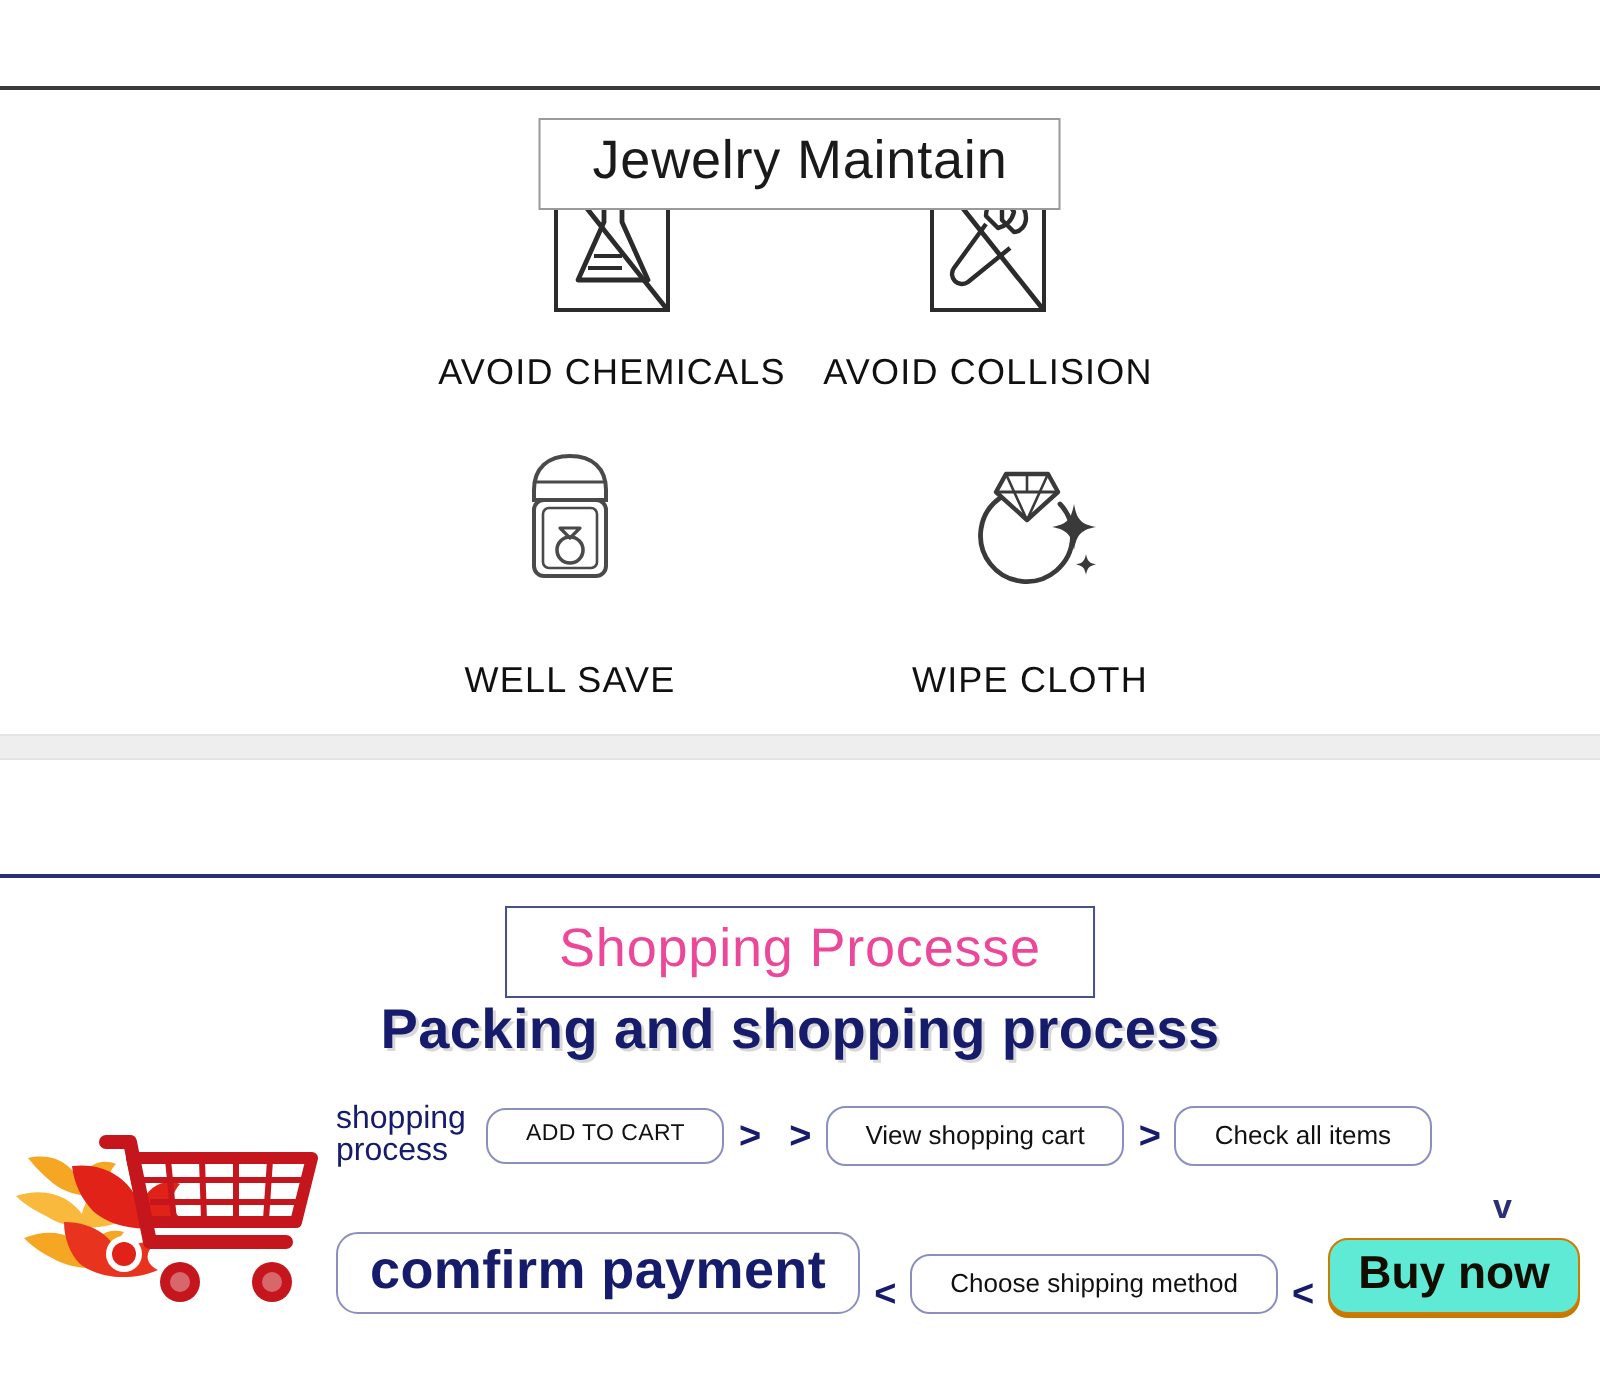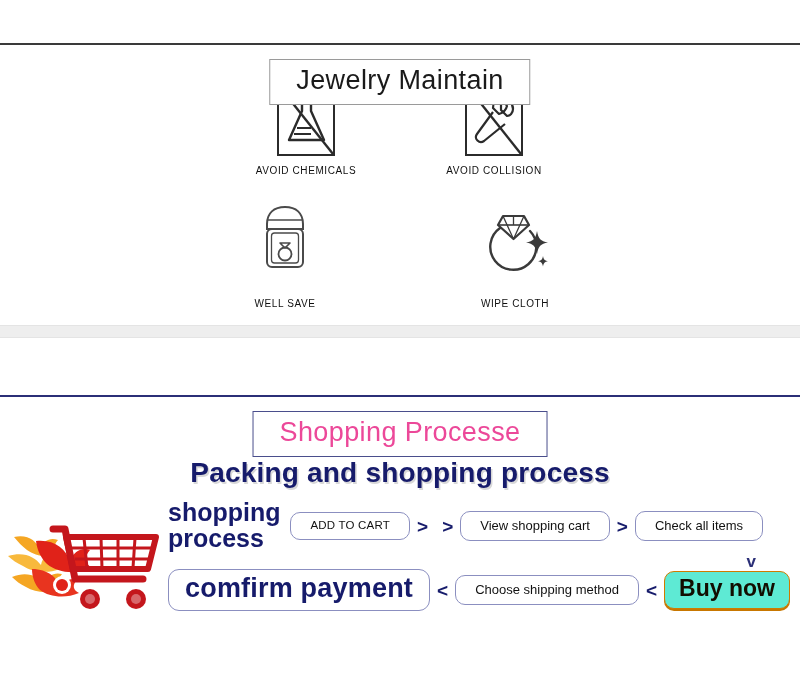--- a/index.html
+++ b/index.html
@@ -65,22 +65,22 @@
     flex-direction: column;
     align-items: center;
   }
   .icon-art {
     height: 78px;
     display: flex;
     align-items: center;
     justify-content: center;
   }
   .icon-cap {
-    margin-top: 6px;
-    font-size: 10px;
+    margin-top: 17px;
+    font-size: 18px;
     letter-spacing: .6px;
     color: #101010;
     white-space: nowrap;
   }
 
   
   .divider-band {
     height: 11px;
     background: #eeeeee;
     border-top: 1px solid #e4e4e4;
@@ -120,25 +120,25 @@
     left: 168px;
     right: 0;
     top: 0;
   }
 
   .flow-row {
     display: flex;
     align-items: center;
     height: 50px;
   }
-  .flow-row.row-b { margin-top: 14px; }
+  .flow-row.row-b { margin-top: 14px; align-items: flex-end; }
 
   .flow-label {
-    font-size: 25px;
-    font-weight: bold;
+    font-size: 16px;
+    font-weight: normal;
     color: #161b6b;
     line-height: 1.03;
     margin-right: 10px;
     white-space: pre-line;
   }
 
   .pill {
     box-sizing: border-box;
     border: 1.6px solid #8b8fc0;
     border-radius: 10px;

